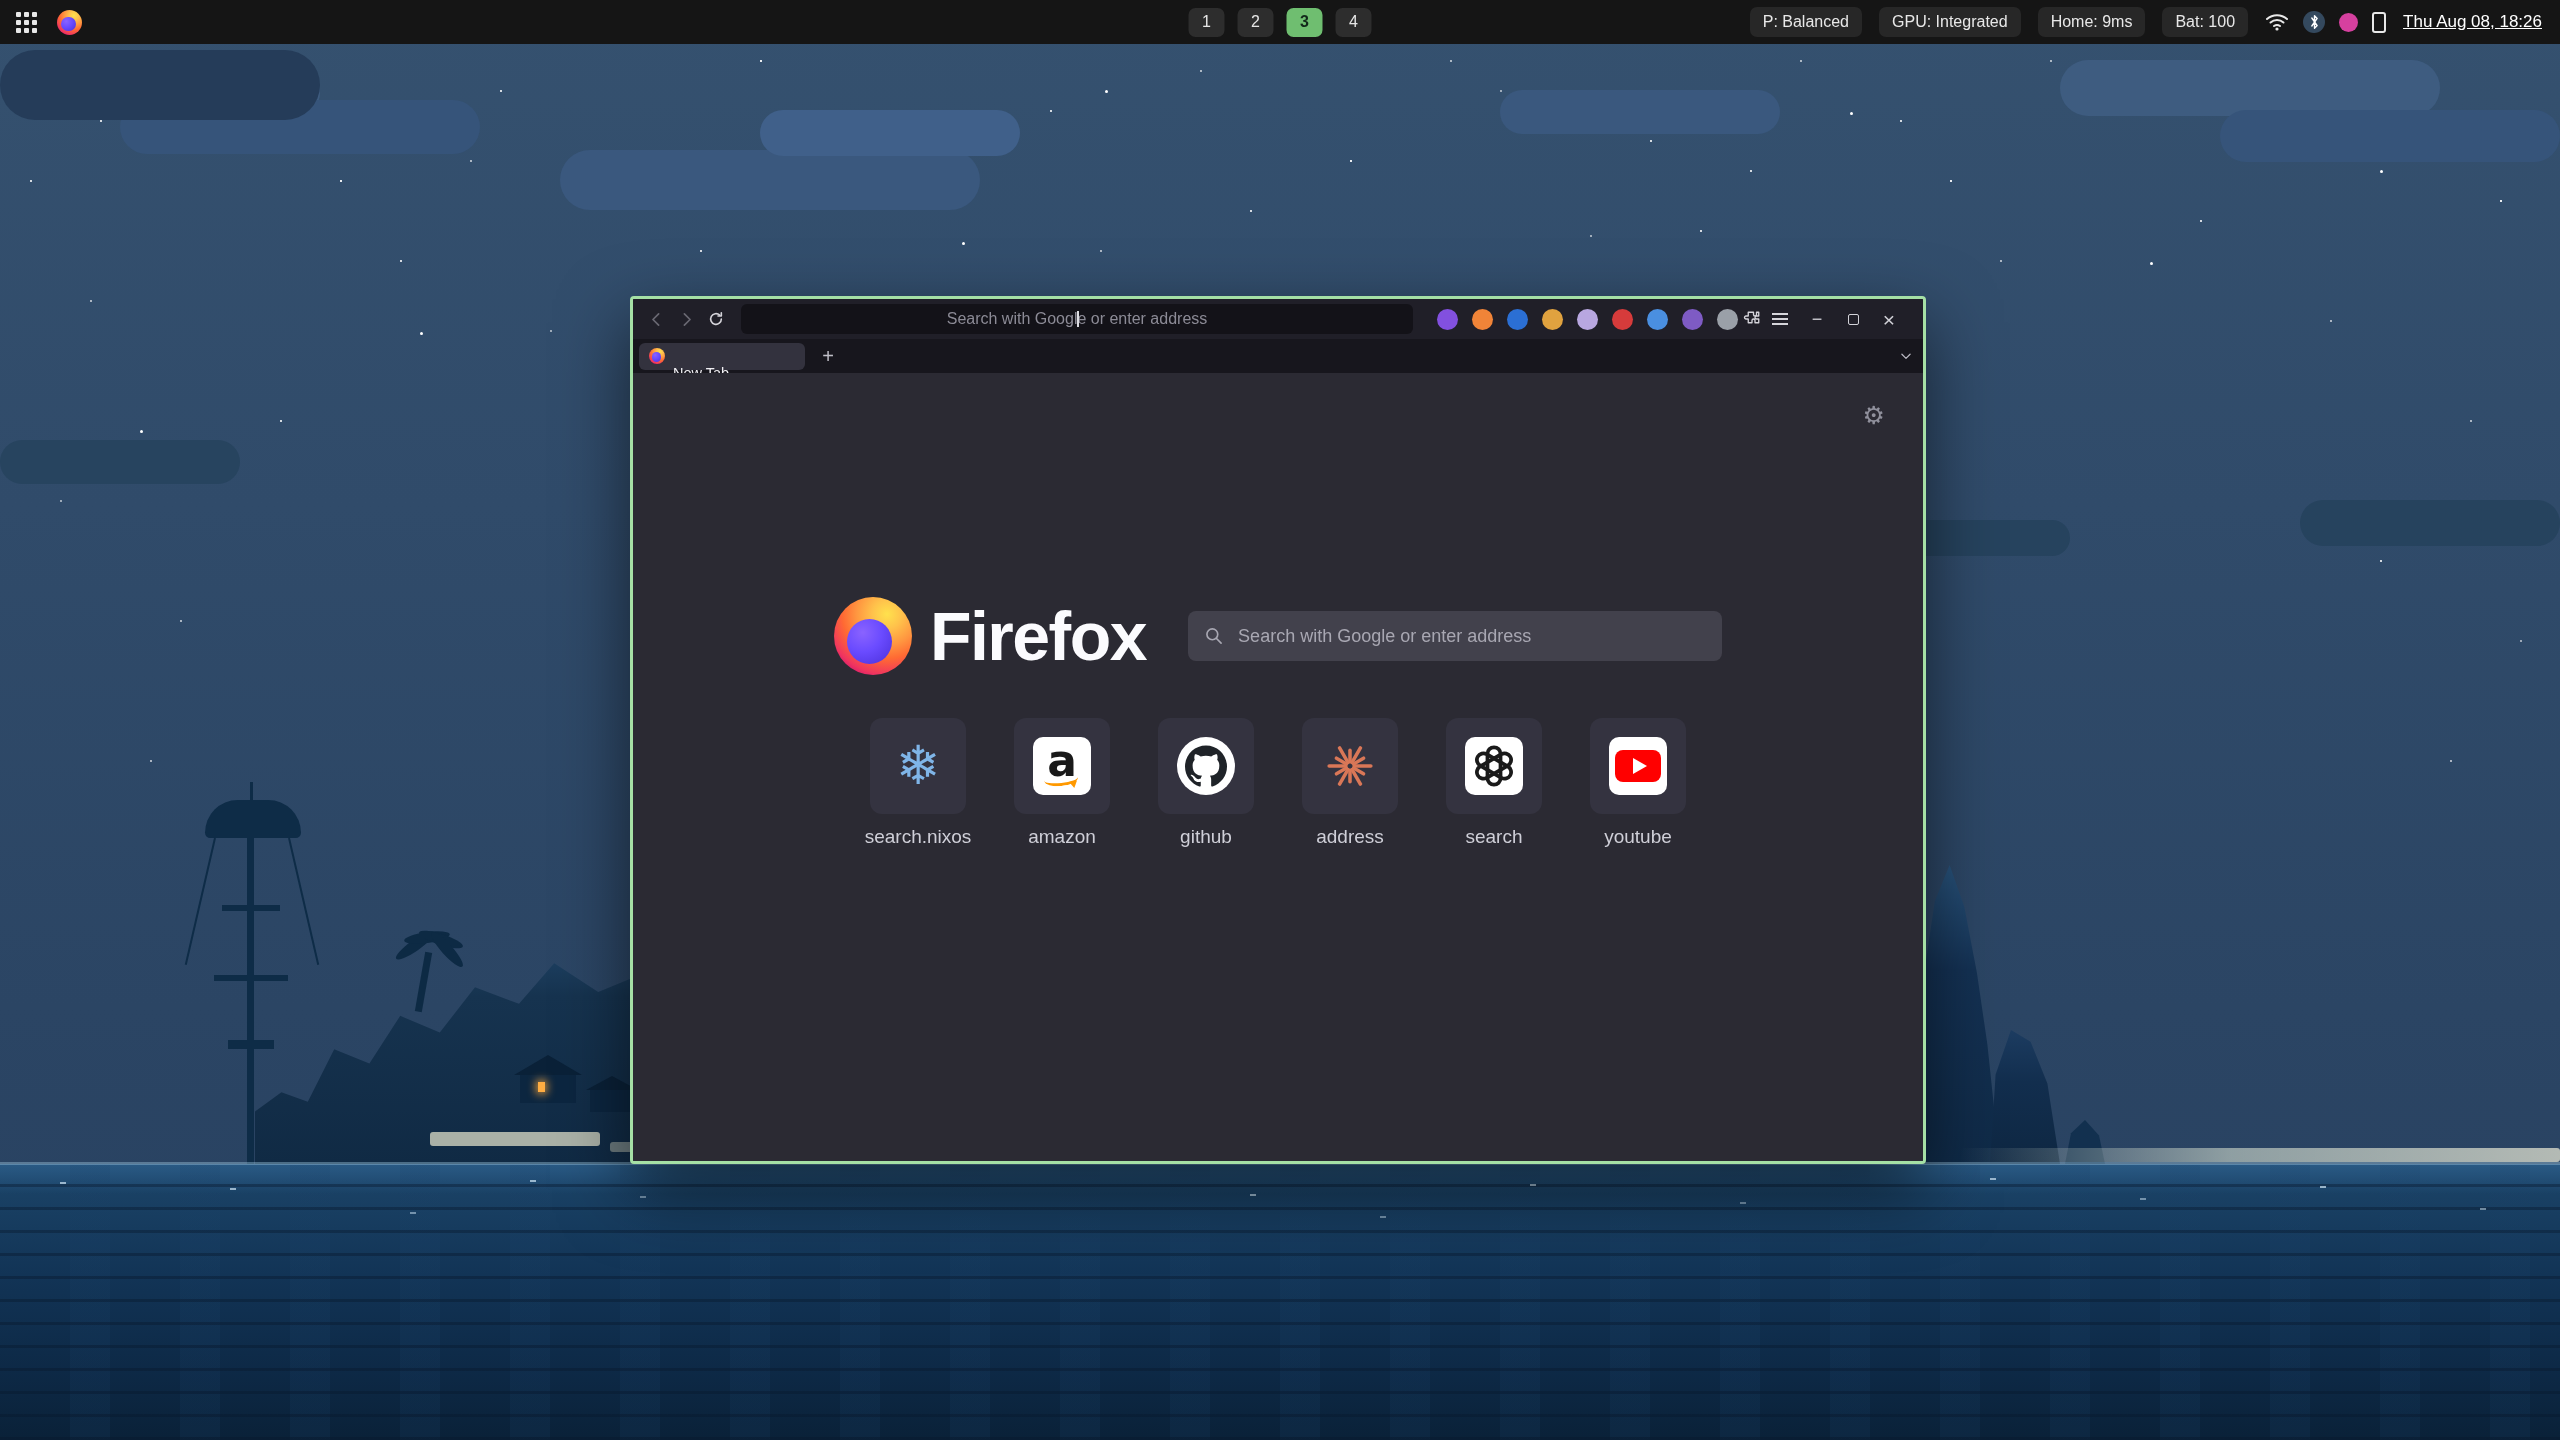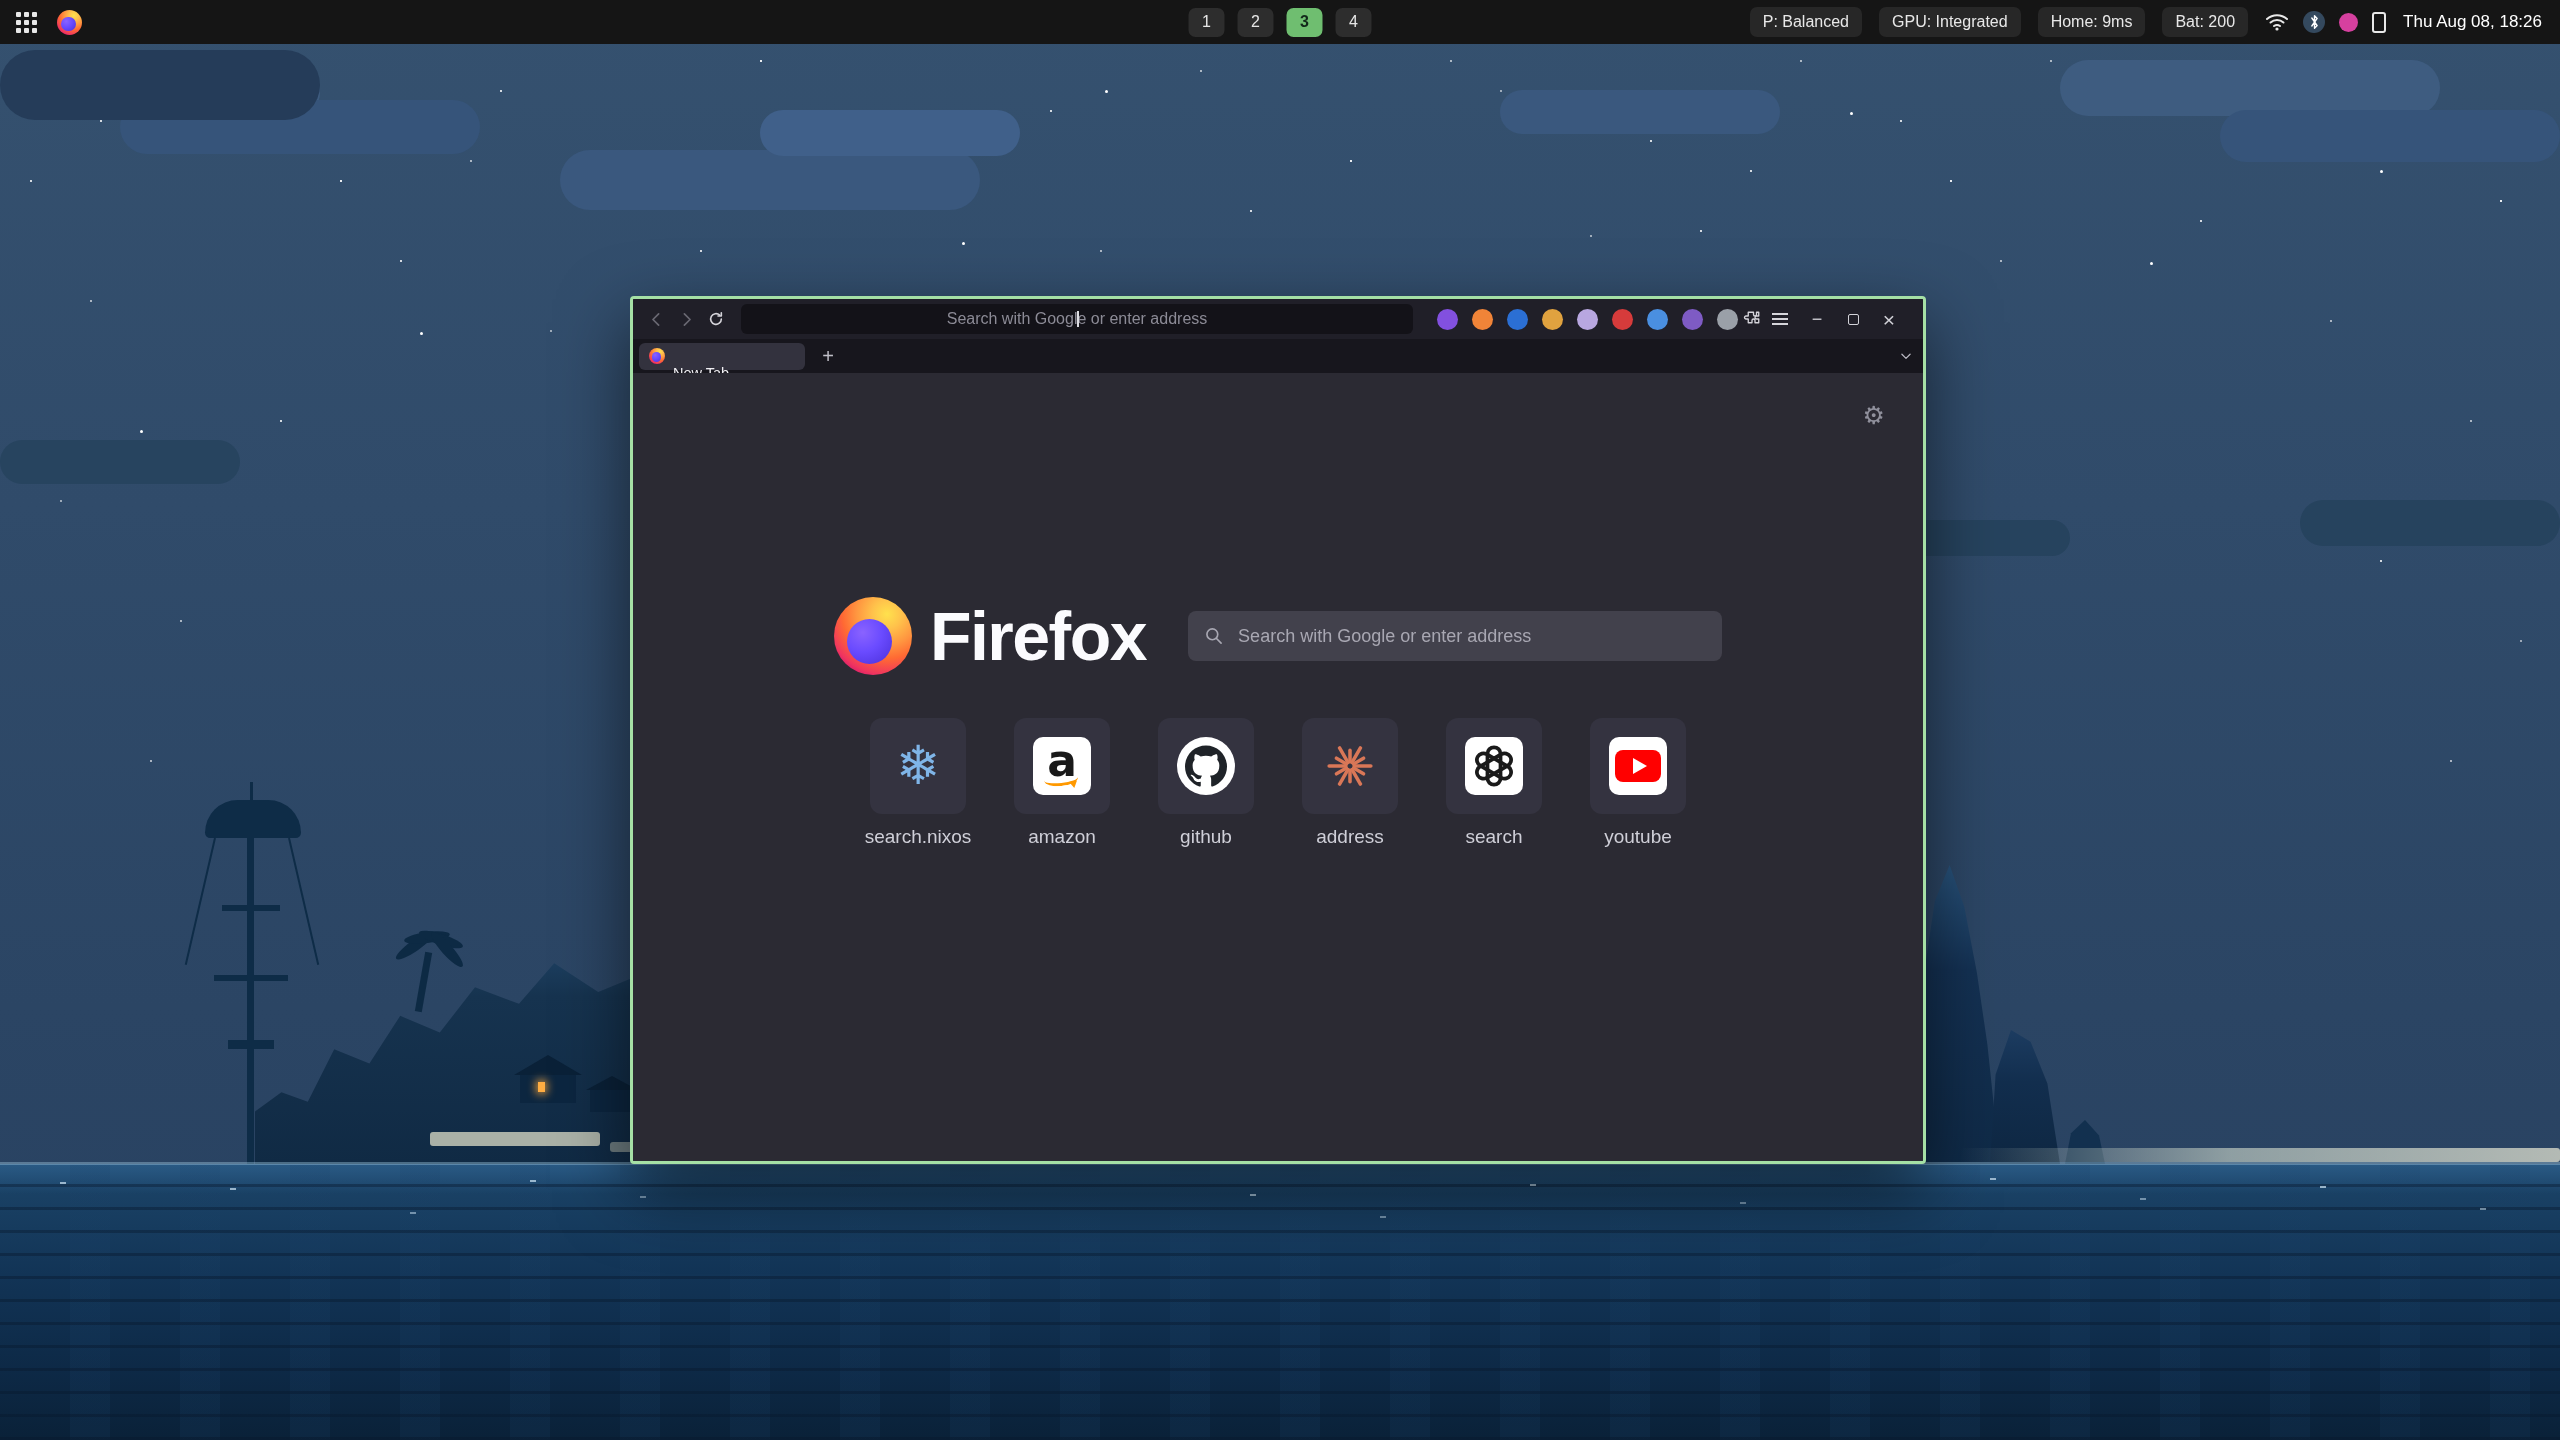--- a/index.html
+++ b/index.html
@@ -105,21 +105,21 @@
   .workspaces{position:absolute;left:50%;transform:translateX(-50%);display:flex;gap:13px;}
   .ws{width:36px;height:29px;border-radius:7px;background:#2d2d2d;display:flex;align-items:center;justify-content:center;
     font-size:16px;color:#e6e6e6;}
   .ws.active{color:#12281a;font-weight:bold;}
   .status{margin-left:auto;display:flex;align-items:center;gap:17px;padding-right:18px;}
   .seg{background:#272727;border-radius:7px;padding:6px 13px;font-size:16px;white-space:nowrap;}
   .tray{display:flex;align-items:center;gap:14px;}
   .bt-badge{width:22px;height:22px;border-radius:50%;background:#34495e;display:flex;align-items:center;justify-content:center;}
   .pink-dot{width:19px;height:19px;border-radius:50%;background:#d6409f;}
   .tablet{width:14px;height:21px;border:2px solid #e8e8e8;border-radius:3px;}
-  .clock{font-size:17px;color:#ffffff;white-space:nowrap;}
+  .clock{font-size:17px;color:#ffffff;white-space:nowrap;text-decoration:underline;}
 
   
   .window{position:absolute;left:630px;top:296px;width:1296px;height:868px;background:#2b2a33;
     border:3px solid #86efac;border-radius:4px;box-shadow:0 26px 70px rgba(0,0,0,.55);z-index:10;overflow:hidden;}
   .navbar{height:40px;background:#201f28;display:flex;align-items:center;padding:0 8px;}
   .navbtn{width:30px;height:30px;border-radius:4px;display:flex;align-items:center;justify-content:center;color:#d5d4da;flex:0 0 auto;}
   .navbtn.dim{color:#696872;}
   .urlbar{flex:0 0 672px;height:30px;margin:0 10px;background:#131218;border-radius:6px;position:relative;
     display:flex;align-items:center;}
   .urlbar input{width:100%;height:100%;background:transparent;border:none;outline:none;text-align:center;
@@ -240,21 +240,21 @@
       <div class="ws">1</div>
       <div class="ws">2</div>
       <div class="ws active" style="background-color: rgb(111, 190, 112);">3</div>
       <div class="ws">4</div>
     </div>
 
     <div class="status">
       <span class="seg">P: Balanced</span>
       <span class="seg">GPU: Integrated</span>
       <span class="seg">Home: 9ms</span>
-      <span class="seg">Bat: 200</span>
+      <span class="seg">Bat: 100</span>
       <span class="tray">
         <svg width="24" height="18" viewBox="0 0 24 18" style="color:#e8e8e8">
           <path d="M2 6a15 15 0 0 1 20 0" fill="none" stroke="currentColor" stroke-width="2" stroke-linecap="round"></path>
           <path d="M5.5 9.5a10 10 0 0 1 13 0" fill="none" stroke="currentColor" stroke-width="2" stroke-linecap="round"></path>
           <path d="M9 13a5.5 5.5 0 0 1 6 0" fill="none" stroke="currentColor" stroke-width="2" stroke-linecap="round"></path>
           <circle cx="12" cy="16" r="1.6" fill="currentColor"></circle>
         </svg>
         <span class="bt-badge">
           <svg width="11" height="16" viewBox="0 0 12 18">
             <path d="M3 4.5L9 13l-3 3V2l3 3-6 8.5" fill="none" stroke="#ffffff" stroke-width="1.6" stroke-linejoin="round" stroke-linecap="round"></path>

